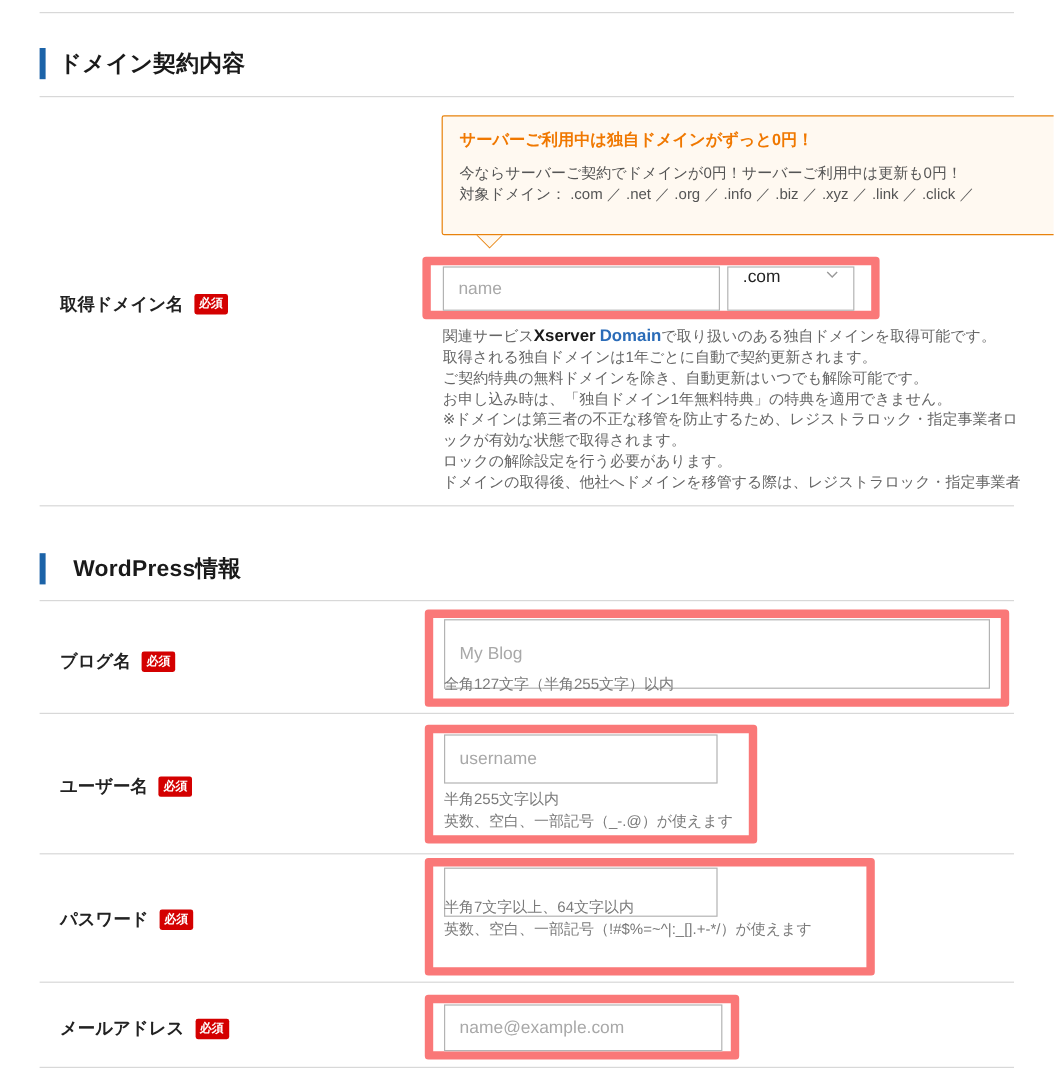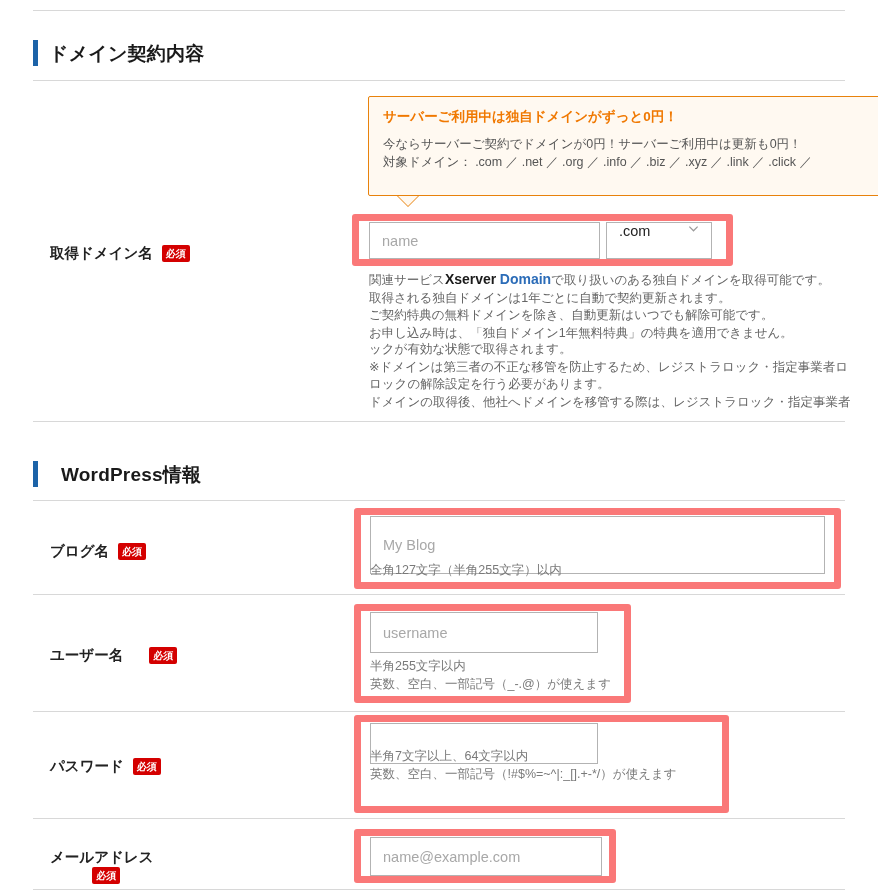--- a/index.html
+++ b/index.html
@@ -218,22 +218,22 @@
   <div class="help-dark" style="left:369px; top:271px; width:480px;">
     <div>
       <span>関連サービス</span><span class="brand-x">Xserver</span> <span class="brand-d">Domain</span><span>で取り扱いのある独自ドメインを取得可能です。</span>
     </div>
     <div>取得される独自ドメインは1年ごとに自動で契約更新されます。</div>
     <div>ご契約特典の無料ドメインを除き、自動更新はいつでも解除可能です。</div>
     <div>お申し込み時は、「独自ドメイン1年無料特典」の特典を適用できません。</div>
   </div>
 
   <div class="help-dark" style="left:369px; top:341px; width:488px;">
+    <div>※ドメインは第三者の不正な移管を防止するため、レジストラロック・指定事業者ロ</div>
     <div>ックが有効な状態で取得されます。</div>
-    <div>※ドメインは第三者の不正な移管を防止するため、レジストラロック・指定事業者ロ</div>
     <div>ロックの解除設定を行う必要があります。</div>
     <div>ドメインの取得後、他社へドメインを移管する際は、レジストラロック・指定事業者</div>
   </div>
 
   <div class="hr" style="top:421px;"></div>
 
   <div class="section-head" style="top:461px;gap:12px;">
     <div class="section-bar"></div>
     <div class="section-title">WordPress情報</div>
   </div>
@@ -245,21 +245,21 @@
     <span class="badge-required">必須</span>
   </div>
   <div class="hl" style="left:354px; top:508px; width:487px; height:81px;"></div>
   <input class="txt" style="left: 370px; top: 516px; width: 455px; height: 58px;" type="text" placeholder="My Blog">
   <div class="help" style="left:370px; top:562px; width:460px;">
     <div>全角127文字（半角255文字）以内</div>
   </div>
 
   <div class="hr" style="top:594px;"></div>
 
-  <div class="row-label" style="top:646px;gap:17px;">
+  <div class="row-label" style="top:646px;">
     <span>ユーザー名</span>
     <span class="badge-required">必須</span>
   </div>
   <div class="hl" style="left:354px; top:604px; width:277px; height:99px;"></div>
   <input class="txt" style="left: 370px; top: 612px; width: 228px; height: 41px;" type="text" placeholder="username">
   <div class="help" style="left:370px; top:658px; width:280px;">
     <div>半角255文字以内</div>
     <div>英数、空白、一部記号（_-.@）が使えます</div>
   </div>
 
@@ -271,21 +271,21 @@
   </div>
   <div class="hl" style="left:354px; top:715px; width:375px; height:98px;"></div>
   <input class="txt" style="left: 370px; top: 723px; width: 228px; height: 41px;" type="password" placeholder="">
   <div class="help" style="left:370px; top:730px; width:360px;margin-top:18px;">
     <div>半角7文字以上、64文字以内</div>
     <div>英数、空白、一部記号（!#$%=~^|:_[].+-*/）が使えます</div>
   </div>
 
   <div class="hr" style="top:818px;"></div>
 
-  <div class="row-label" style="top:848px;flex-direction:column;">
+  <div class="row-label" style="top:848px;">
     <span>メールアドレス</span>
     <span class="badge-required">必須</span>
   </div>
   <div class="hl" style="left:354px; top:829px; width:262px; height:54px;"></div>
   <input class="txt" style="left: 370px; top: 837px; width: 232px; height: 39px;" type="text" placeholder="name@example.com">
 
   <div class="hr" style="top:889px;"></div>
 
 </div>
 

